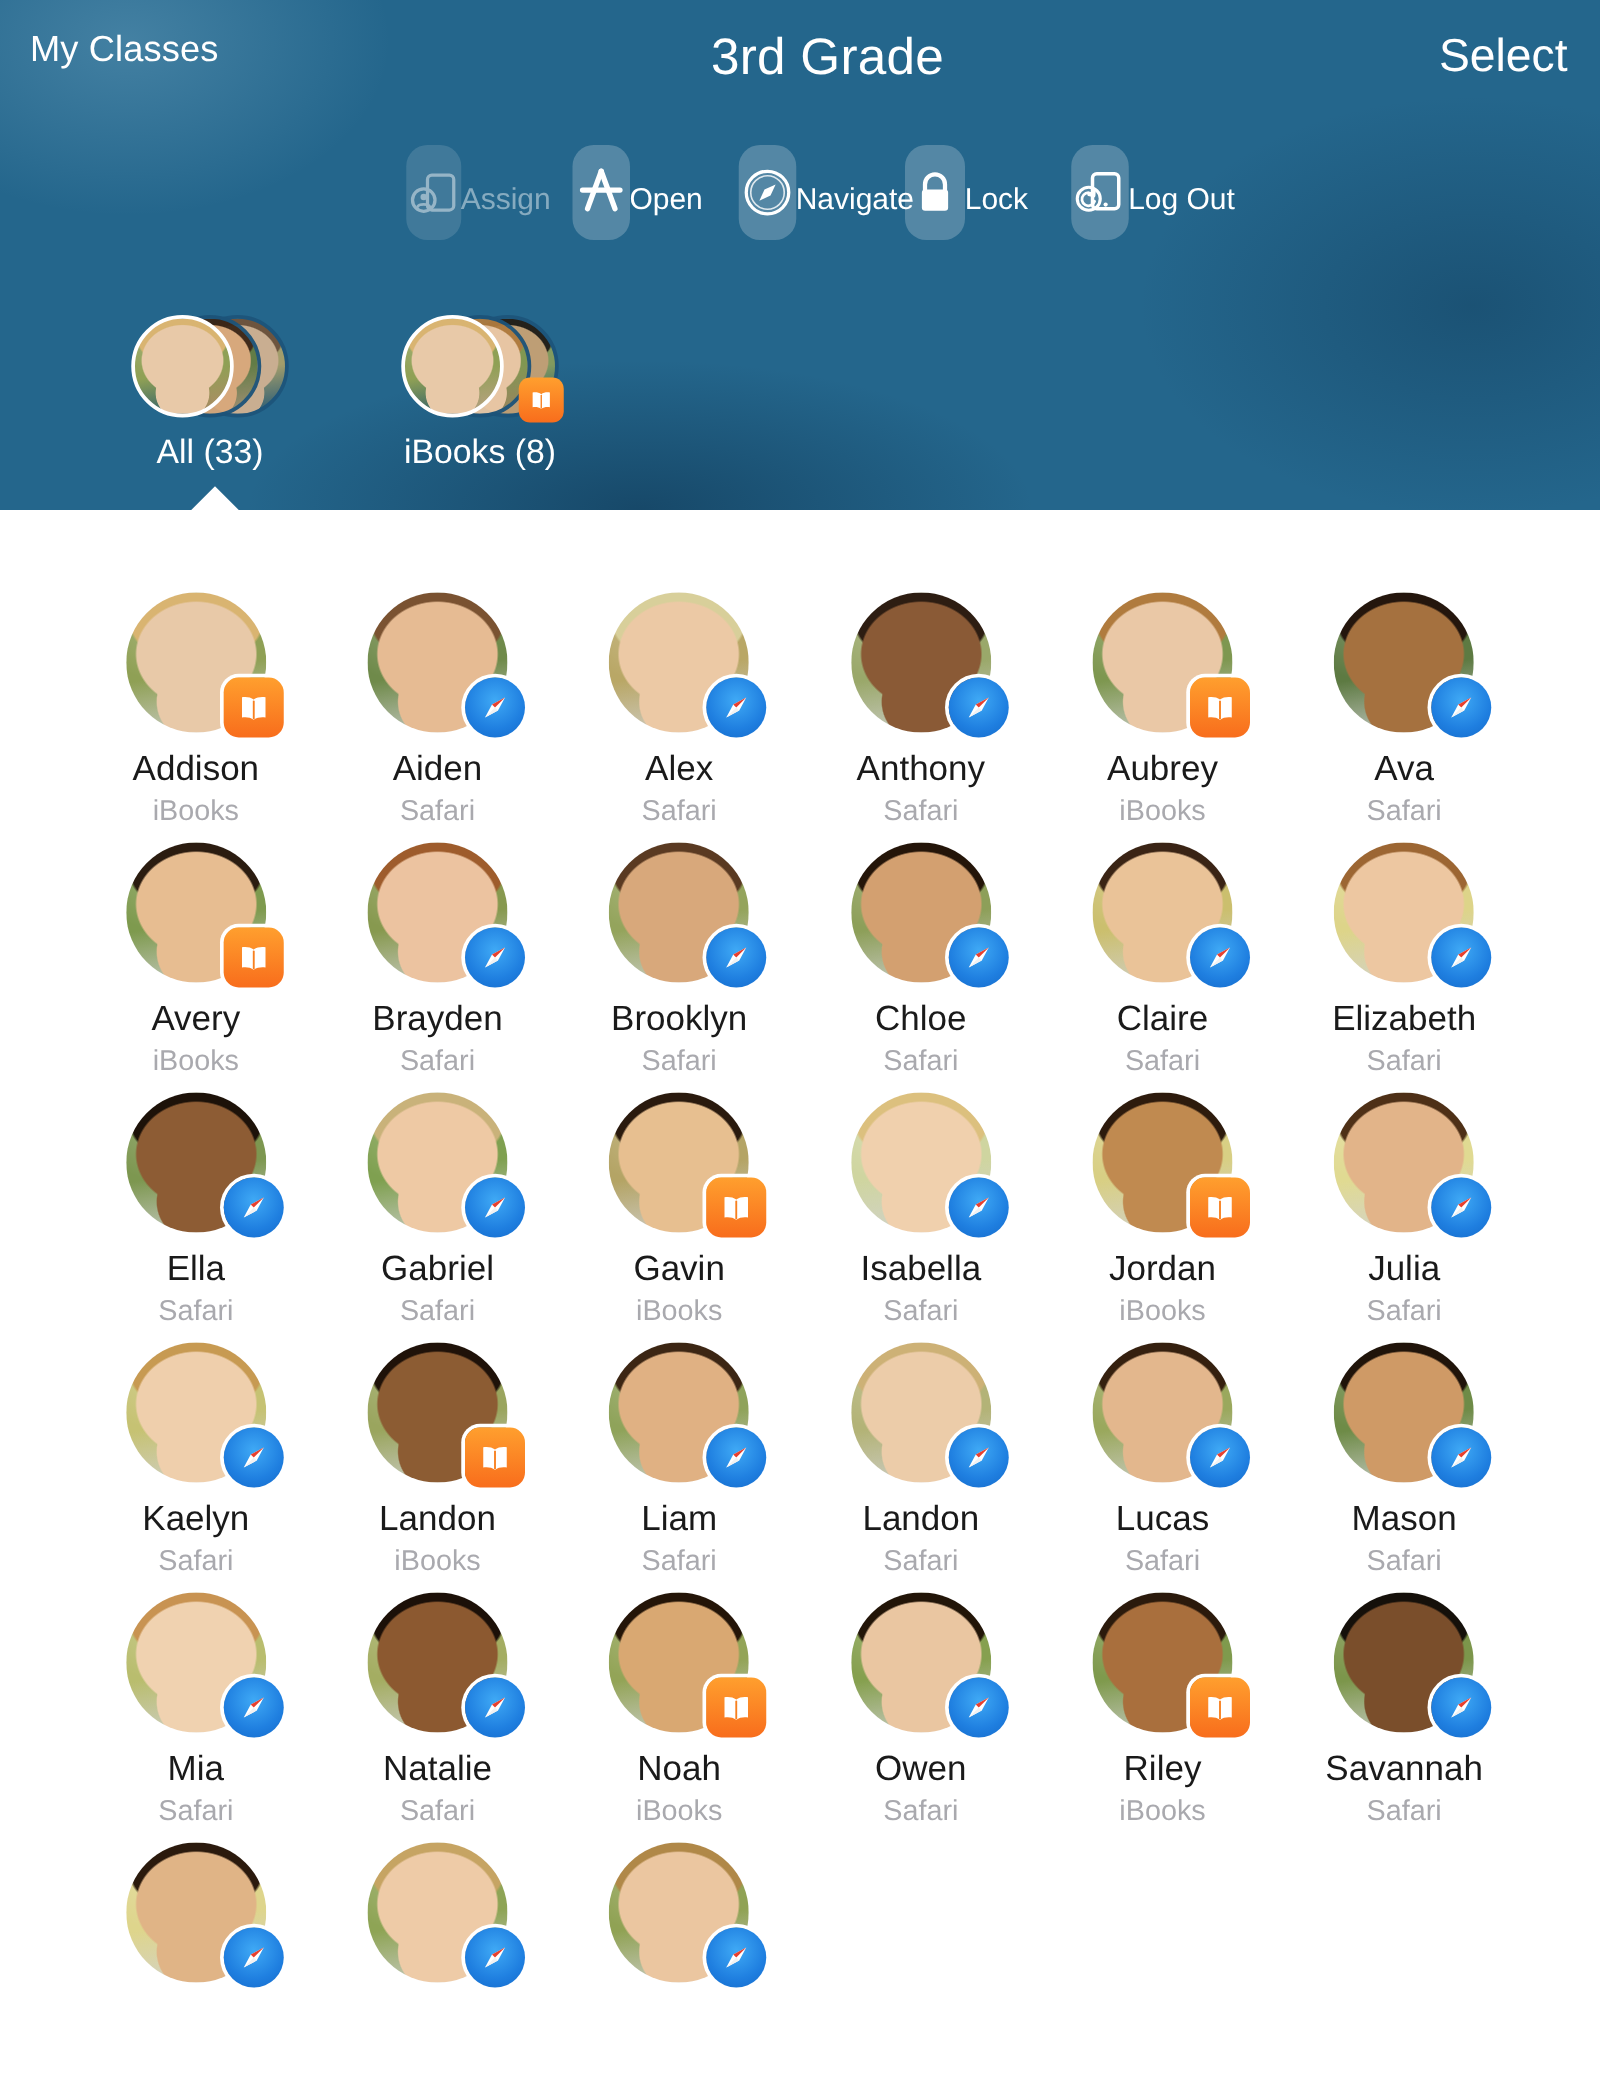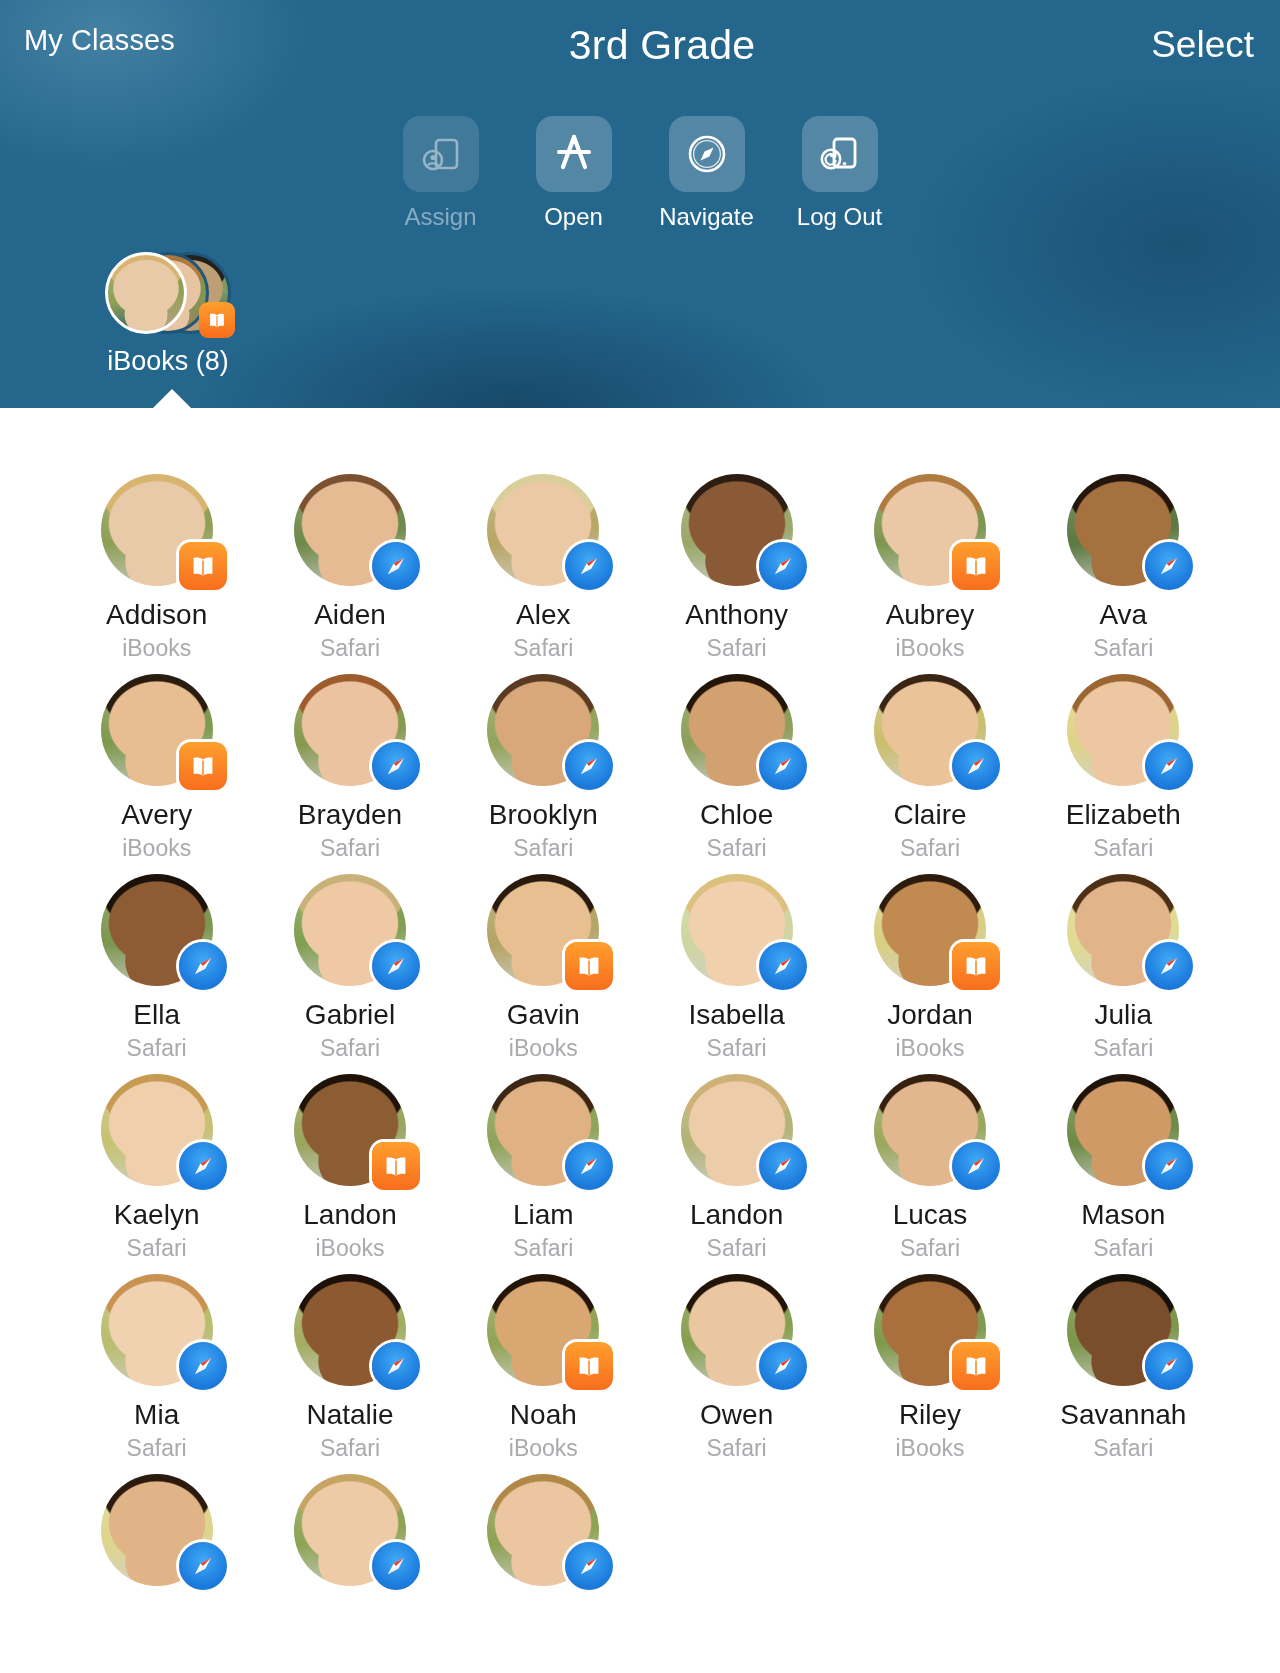--- a/index.html
+++ b/index.html
@@ -60,21 +60,21 @@
 
   
   .toolbar {
     position: absolute;
     top: 116px; left: 0; width: 1280px;
     display: flex; justify-content: center;
     gap: 34px;
   }
   .tool {
     width: 99px;
-    display: flex; flex-direction: column; align-items: center;
+    display: flex; flex-direction: row; align-items: center;
     cursor: pointer;
   }
   .tool-tile {
     width: 76px; height: 76px;
     border-radius: 17px;
     background: rgba(255,255,255,0.22);
     display: flex; align-items: center; justify-content: center;
   }
   .tool.disabled .tool-tile { background: rgba(255,255,255,0.13); }
   .tool.disabled .tool-label { color: rgba(255,255,255,0.45); }
@@ -221,33 +221,66 @@
           <svg width="46" height="46" viewBox="0 0 46 46" fill="none">
         <circle cx="23" cy="23" r="17" stroke="#ffffff" stroke-width="2.6"></circle>
         <circle cx="23" cy="23" r="13.4" stroke="#ffffff" stroke-width="1.3" opacity="0.8"></circle>
         <path d="M29.5 16.5 L20.6 20.6 L16.5 29.5 L25.4 25.4 Z" fill="#ffffff"></path>
       </svg>
         </div>
      <div class="tool-label">Navigate</div>
       </div>
       <div class="tool">
         <div class="tool-tile">
+          <svg width="44" height="44" viewBox="0 0 44 44" fill="none">
+        <path d="M14 20 v-4.5 a8 8 0 0 1 16 0 V20" stroke="#ffffff" stroke-width="3.4" fill="none"></path>
+        <rect x="11.5" y="19.5" width="21" height="17" rx="2.6" fill="#ffffff"></rect>
+      </svg>
+        </div>
+     <div class="tool-label">Lock</div>
+      </div>
+      <div class="tool">
+        <div class="tool-tile">
           <svg width="46" height="46" viewBox="0 0 46 46" fill="none">
         <rect x="17" y="8" width="21" height="28" rx="3.4" stroke="#ffffff" stroke-width="2.8"></rect>
         <circle cx="27.5" cy="32.6" r="1.7" fill="#ffffff"></circle>
         <circle cx="14" cy="28" r="9.2" stroke="#ffffff" stroke-width="2.5" fill="none"></circle>
         <path d="M18 25.4 a5.2 5.2 0 1 0 0.7 4.6" stroke="#ffffff" stroke-width="2.2" fill="none" stroke-linecap="round"></path>
         <path d="M18.6 21.2 l-0.4 4.6 l-4.3 -1.1" stroke="#ffffff" stroke-width="2.2" fill="none" stroke-linecap="round" stroke-linejoin="round"></path>
       </svg>
         </div>
      <div class="tool-label">Log Out</div>
       </div>
     </div>
 
   <div class="filters" id="filters">
+      <div class="filter active">
+        <div class="stack">
+        <div class="av a3" style="background:
+      radial-gradient(circle at 50% 78%, #e6bb93 0 30%, rgba(0,0,0,0) 31%),
+      radial-gradient(ellipse 46% 40% at 50% 44%, #e6bb93 0 92%, rgba(0,0,0,0) 95%),
+      radial-gradient(ellipse 52% 30% at 50% 23%, #7a5231 0 88%, rgba(0,0,0,0) 92%),
+      radial-gradient(ellipse 80% 70% at 28% 22%, rgba(255,255,255,0.22), rgba(255,255,255,0) 60%),
+      linear-gradient(170deg, #b9a766 0%, #b9a766 55%, rgba(0,0,0,0.18) 100%);"></div>
+        <div class="av a2" style="background:
+      radial-gradient(circle at 50% 78%, #d8a87b 0 30%, rgba(0,0,0,0) 31%),
+      radial-gradient(ellipse 46% 40% at 50% 44%, #d8a87b 0 92%, rgba(0,0,0,0) 95%),
+      radial-gradient(ellipse 52% 30% at 50% 23%, #3a2415 0 88%, rgba(0,0,0,0) 92%),
+      radial-gradient(ellipse 80% 70% at 28% 22%, rgba(255,255,255,0.22), rgba(255,255,255,0) 60%),
+      linear-gradient(170deg, #5d7a42 0%, #5d7a42 55%, rgba(0,0,0,0.18) 100%);"></div>
+        <div class="av a1" style="background:
+      radial-gradient(circle at 50% 78%, #e8c9a8 0 30%, rgba(0,0,0,0) 31%),
+      radial-gradient(ellipse 46% 40% at 50% 44%, #e8c9a8 0 92%, rgba(0,0,0,0) 95%),
+      radial-gradient(ellipse 52% 30% at 50% 23%, #d9b471 0 88%, rgba(0,0,0,0) 92%),
+      radial-gradient(ellipse 80% 70% at 28% 22%, rgba(255,255,255,0.22), rgba(255,255,255,0) 60%),
+      linear-gradient(170deg, #8fa055 0%, #8fa055 55%, rgba(0,0,0,0.18) 100%);"></div>
+
+     </div>
+     <div class="filter-label">All (33)</div>
+      </div>
       <div class="filter">
         <div class="stack">
         <div class="av a3" style="background:
       radial-gradient(circle at 50% 78%, #d9a872 0 30%, rgba(0,0,0,0) 31%),
       radial-gradient(ellipse 46% 40% at 50% 44%, #d9a872 0 92%, rgba(0,0,0,0) 95%),
       radial-gradient(ellipse 52% 30% at 50% 23%, #241508 0 88%, rgba(0,0,0,0) 92%),
       radial-gradient(ellipse 80% 70% at 28% 22%, rgba(255,255,255,0.22), rgba(255,255,255,0) 60%),
       linear-gradient(170deg, #93a457 0%, #93a457 55%, rgba(0,0,0,0.18) 100%);"></div>
         <div class="av a2" style="background:
       radial-gradient(circle at 50% 78%, #eac8a6 0 30%, rgba(0,0,0,0) 31%),

